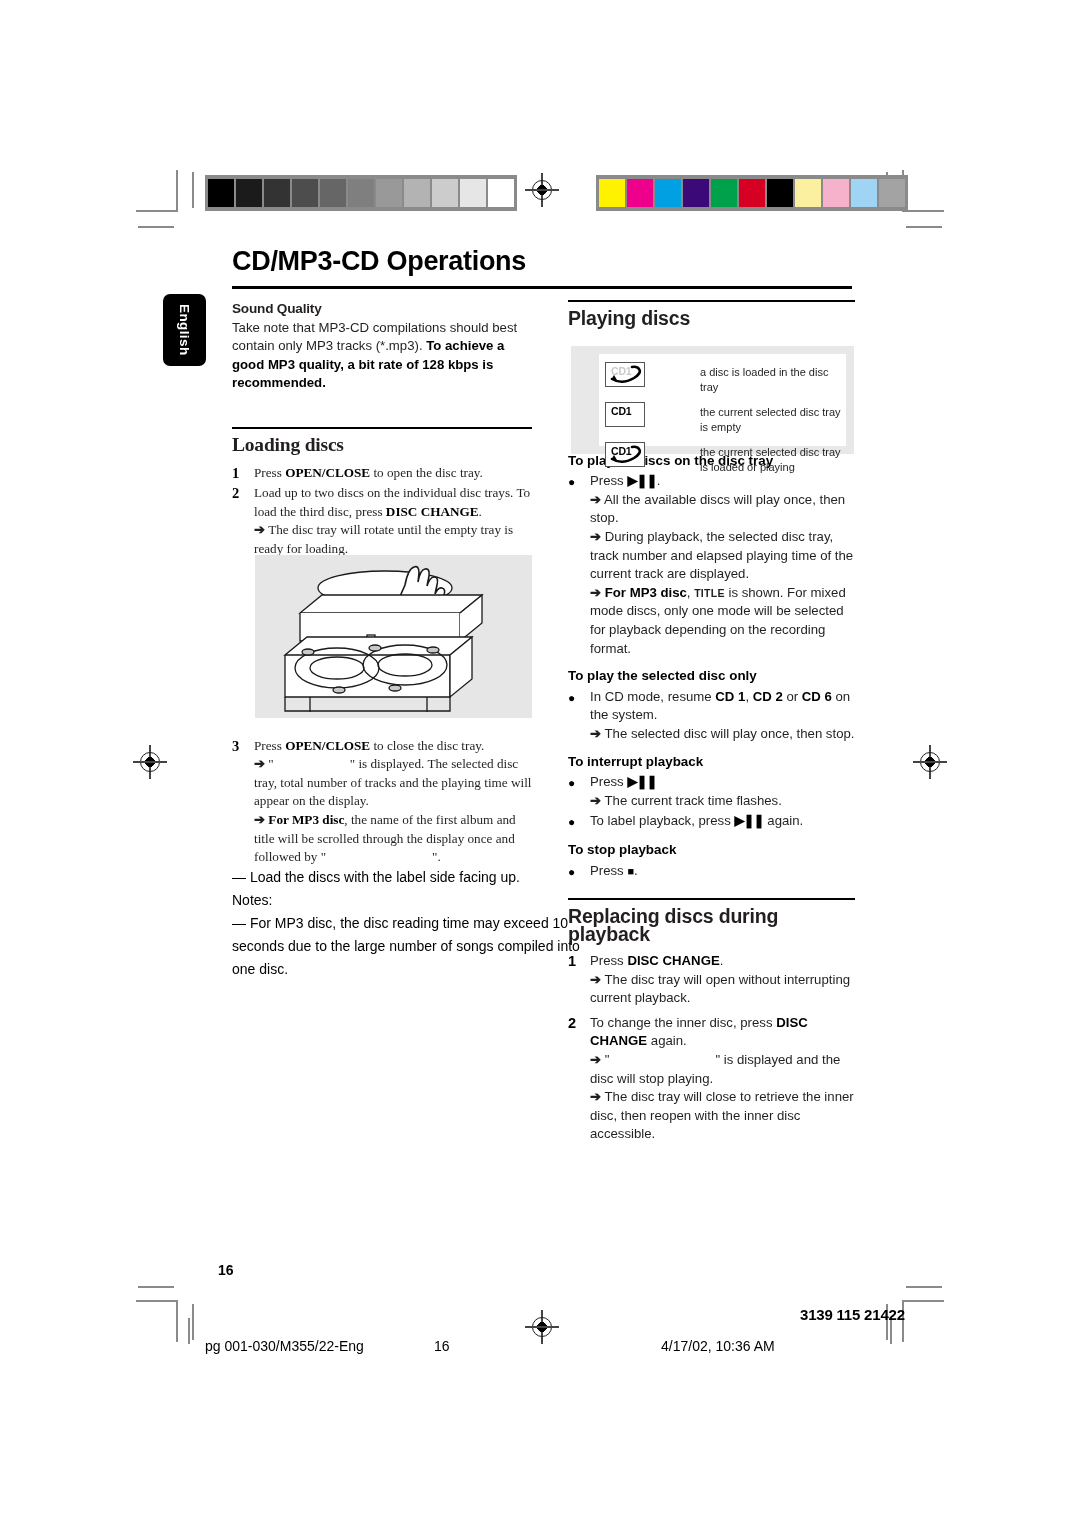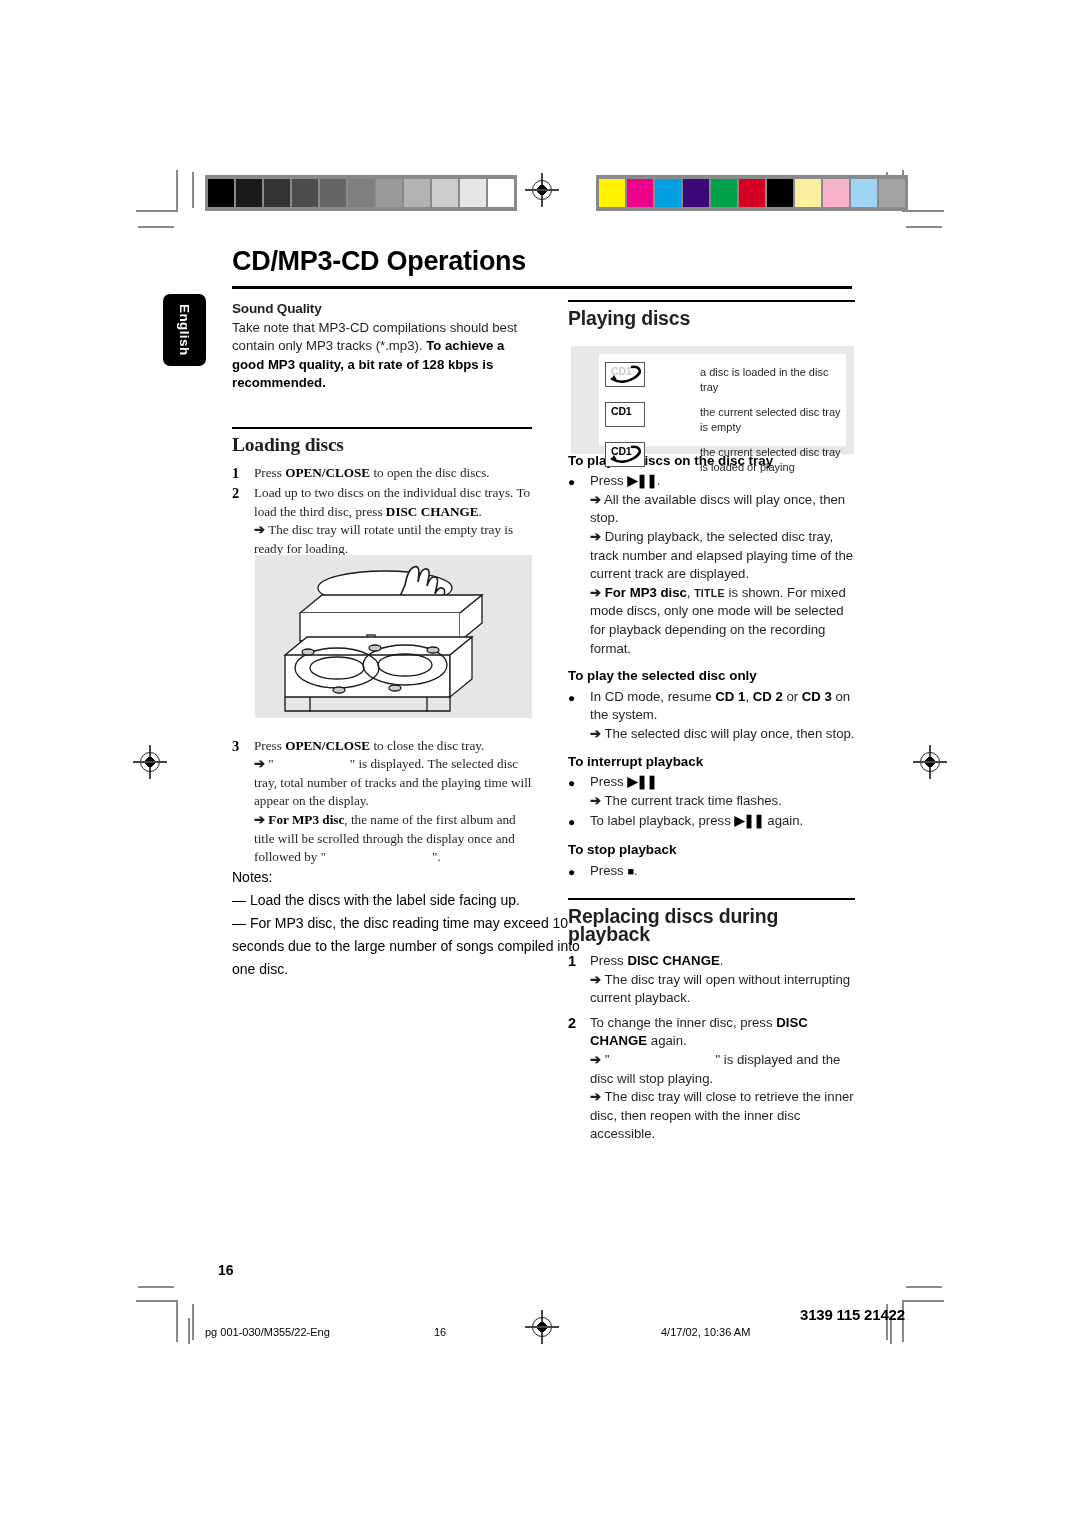--- a/index.html
+++ b/index.html
@@ -106,21 +106,21 @@
   .leg-tx{ font-size:11px; line-height:15px; color:#231f20; padding-top:3px;margin-left:44px; }
 
   
   .illus{
     position:absolute; left:255px; top:555px; width:277px; height:163px;
     background:#e6e6e6;
   }
 
   
   .pgnum{ position:absolute; left:218px; top:1262px; font-size:14px; font-weight:bold; }
-  .foot{ position:absolute; font-size:11px; color:#000; }
+  .foot{ position:absolute; font-size:14px; color:#000;margin-top:12px; }
   .foot-rule{ position:absolute; background:#8a8a8a; }
   .jobno{ position:absolute; font-size:15px; font-weight:bold; letter-spacing:-.2px; }
 </style>
 </head>
 <body>
 
 <div class="page">
 
   <div class="cmark" style="left:176px;top:170px;width:2px;height:42px;"></div>
   <div class="cmark" style="left:136px;top:210px;width:42px;height:2px;"></div>
@@ -197,21 +197,21 @@
     </div>
 
     <div style="margin-top:34px;font-family:Liberation Serif, serif;">
       <div class="rule"></div>
       <div class="h2">Loading discs</div>
 
       <div style="margin-top:9px;"></div>
 
       <div class="row">
         <div class="num">1</div>
-        <div class="txt"><span>Press </span><span class="b">OPEN/CLOSE</span><span> to open the disc discs.</span></div>
+        <div class="txt"><span>Press </span><span class="b">OPEN/CLOSE</span><span> to open the disc tray.</span></div>
       </div>
 
       <div class="row">
         <div class="num">2</div>
         <div class="txt"><span>Load up to two discs on the individual disc trays. To load the third disc, press </span><span class="b">DISC CHANGE</span><span>.</span><br>
           <span class="arrow">➔</span> <span>The disc tray will rotate until the empty tray is ready for loading.</span>
         </div>
       </div>
 
       <div style="height:176px;"></div>
@@ -260,22 +260,22 @@
         <ellipse cx="84" cy="135" rx="6" ry="3" fill="#c9c9c9"></ellipse>
         <ellipse cx="140" cy="133" rx="6" ry="3" fill="#c9c9c9"></ellipse>
         <line x1="55" y1="142" x2="55" y2="157"></line>
         <line x1="172" y1="142" x2="172" y2="157"></line>
         <path d="M30 142 l0 14 l165 0 l0 -14"></path>
       </g>
     </svg>
   </div>
 
   <div class="notes">
+    <div>— Load the discs with the label side facing up.</div>
     <div>Notes:</div>
-    <div>— Load the discs with the label side facing up.</div>
     <div>— For MP3 disc, the disc reading time may exceed 10 seconds due to the large number of songs compiled into one disc.</div>
   </div>
 
   <div class="col col-r">
     <div class="rule"></div>
     <div class="h2">Playing discs</div>
 
     <div style="height:124px;"></div>
 
     <div class="sub" style="margin-top:0;">To play all discs on the disc tray</div>
@@ -284,21 +284,21 @@
       <div class="txt"><span>Press </span><span class="b" style="letter-spacing:-1px;">▶❚❚</span><span>.</span><br>
         <span class="arrow">➔</span> <span>All the available discs will play once, then stop.</span><br>
         <span class="arrow">➔</span> <span>During playback, the selected disc tray, track number and elapsed playing time of the current track are displayed.</span><br>
         <span class="arrow">➔</span> <span class="b">For MP3 disc</span>, <span class="smallcaps">TITLE</span><span> is shown.  For mixed mode discs, only one mode will be selected for playback depending on the recording format.</span>
       </div>
     </div>
 
     <div class="sub">To play the selected disc only</div>
     <div class="row">
       <div class="bul">●</div>
-      <div class="txt"><span>In CD mode, resume </span><span class="b">CD 1</span><span>, </span><span class="b">CD 2</span><span> or </span><span class="b">CD 3</span><span> on the system.</span><br>
+      <div class="txt"><span>In CD mode, resume </span><span class="b">CD 1</span><span>, </span><span class="b">CD 2</span><span> or </span><span class="b">CD 6</span><span> on the system.</span><br>
         <span class="arrow">➔</span> <span>The selected disc will play once, then stop.</span>
       </div>
     </div>
 
     <div class="sub">To interrupt playback</div>
     <div class="row">
       <div class="bul">●</div>
       <div class="txt"><span>Press </span><span class="b" style="letter-spacing:-1px;">▶❚❚</span><br>
         <span class="arrow">➔</span> <span>The current track time flashes.</span>
       </div>

